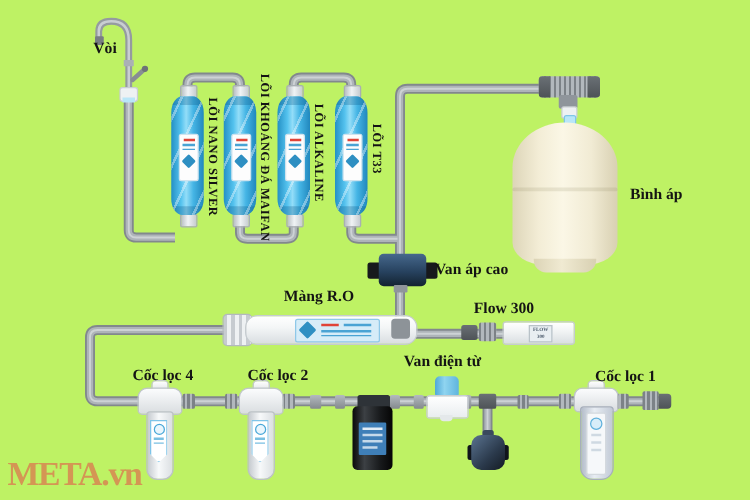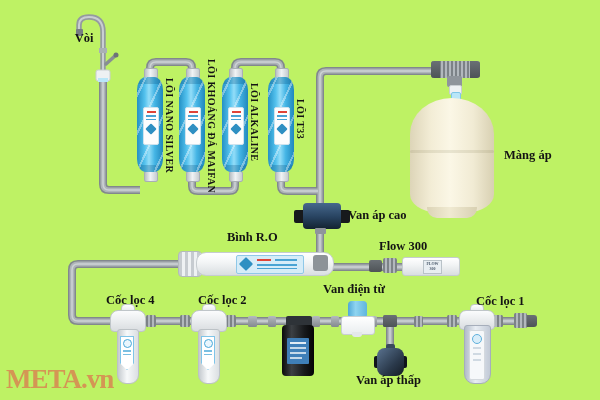--- a/index.html
+++ b/index.html
@@ -162,21 +162,21 @@
   <div class="abs" style="left:451px;top:92px;width:8px;height:8px;background:#b9e6f8;border:0.5px solid #7fc6e8;border-radius:2px"></div>
   <div class="abs" style="left:453px;top:99px;width:4px;height:5px;background:#dfe3e6"></div>
 
   <div class="abs" style="left:410px;top:98px;width:84px;height:114px;
        border-radius:42px 42px 26px 26px / 36px 36px 18px 18px;
        background:linear-gradient(90deg,#ddd5b8,#f3edd6 25%,#fbf7e6 48%,#f1ebd4 75%,#d8d0b2);">
     <div class="abs" style="left:0;top:52px;width:84px;height:3px;background:rgba(120,110,70,.14);border-radius:2px"></div>
   </div>
   <div class="abs" style="left:427px;top:207px;width:50px;height:11px;border-radius:0 0 10px 10px;
        background:linear-gradient(90deg,#dcd4b6,#f0ead2 45%,#d8d0b2);"></div>
-  <div class="lbl" style="left:504px;top:148px">Màng áp</div>
+  <div class="lbl" style="left:504px;top:148px">Bình áp</div>
 
   <div class="abs" style="left:294px;top:198px;width:56px;height:36px">
     <div class="abs" style="left:0;top:12px;width:12px;height:13px;background:#17191c;border-radius:2px"></div>
     <div class="abs" style="left:44px;top:12px;width:12px;height:13px;background:#17191c;border-radius:2px"></div>
     <div class="abs" style="left:9px;top:5px;width:38px;height:26px;border-radius:4px;
          background:linear-gradient(180deg,#46688c,#27425f 55%,#132330)"></div>
     <div class="abs" style="left:21px;top:30px;width:11px;height:6px;background:#8f959b;border-radius:1px"></div>
   </div>
   <div class="lbl" style="left:348px;top:208px">Van áp cao</div>
 
@@ -185,21 +185,21 @@
   <div class="abs" style="left:196px;top:252px;width:136px;height:22px;border-radius:10px;border:0.5px solid #c6ccd0;
        background:linear-gradient(180deg,#ffffff,#f4f6f7 40%,#d9dee1)"></div>
   <div class="abs" style="left:313px;top:255px;width:15px;height:16px;background:#8d9398;border-radius:3px"></div>
   <div class="abs" style="left:236px;top:255px;width:66px;height:17px;background:#d6ecf8;border:1px solid #8fc8e8;border-radius:2px">
     <div class="abs" style="left:4px;top:3px;width:10px;height:10px;background:#2e8fc2;transform:rotate(45deg);border-radius:1px"></div>
     <div class="abs" style="left:20px;top:3px;width:14px;height:2px;background:#e04338"></div>
     <div class="abs" style="left:38px;top:3px;width:22px;height:2px;background:#4aa3d4"></div>
     <div class="abs" style="left:20px;top:8px;width:40px;height:1.5px;background:#4aa3d4"></div>
     <div class="abs" style="left:20px;top:11.5px;width:40px;height:1.5px;background:#4aa3d4"></div>
   </div>
-  <div class="lbl" style="left:227px;top:230px">Bình R.O</div>
+  <div class="lbl" style="left:227px;top:230px">Màng R.O</div>
 
   <div class="abs dark" style="left:369px;top:260px;width:13px;height:12px;border-radius:2px"></div>
   <div class="abs rib" style="left:383px;top:258px;width:14px;height:15px;border-radius:2px"></div>
   <div class="abs" style="left:402px;top:257px;width:56px;height:17px;border-radius:3px;border:0.5px solid #c6ccd0;
        background:linear-gradient(180deg,#ffffff,#f2f4f5 40%,#d9dee1)">
     <div class="abs" style="left:20px;top:2px;width:17px;height:12px;background:#e8eef2;border:0.5px solid #b9c2c8;
          font-size:4px;font-weight:700;color:#49586a;text-align:center;line-height:1.3;overflow:hidden">FLOW 300</div>
   </div>
   <div class="lbl" style="left:379px;top:239px">Flow 300</div>
 
@@ -263,21 +263,20 @@
   </div>
   <div class="lbl" style="left:323px;top:282px">Van điện từ</div>
 
   <div class="abs" style="left:374px;top:344px;width:36px;height:33px">
     <div class="abs" style="left:12px;top:0;width:9px;height:6px;background:#3a4a5d;border-radius:2px"></div>
     <div class="abs" style="left:0;top:12px;width:6px;height:12px;background:#10151b;border-radius:2px"></div>
     <div class="abs" style="left:27px;top:12px;width:6px;height:12px;background:#10151b;border-radius:2px"></div>
     <div class="abs" style="left:3px;top:4px;width:27px;height:28px;border-radius:8px;
          background:linear-gradient(135deg,#5a7390,#2b3a4c 60%,#141b24)"></div>
   </div>
-  <div class="lbl" style="left:356px;top:373px">Van áp thấp</div>
 
   <div class="abs" style="left:459px;top:303px;width:35px;height:80px">
     <div class="abs" style="left:11px;top:1px;width:12px;height:8px;border-radius:4px 4px 0 0;
          background:linear-gradient(180deg,#ffffff,#dde1e4);border:0.5px solid #c2c7cb"></div>
     <div class="abs" style="left:0;top:7px;width:34px;height:18px;border-radius:7px 7px 4px 4px;
          background:linear-gradient(180deg,#fbfcfd,#d9dde0);border:0.5px solid #bfc5c9"></div>
     <div class="clear-body"></div>
     <div class="cart">
       <span class="dot"></span>
       <span class="ln" style="top:16px"></span>

